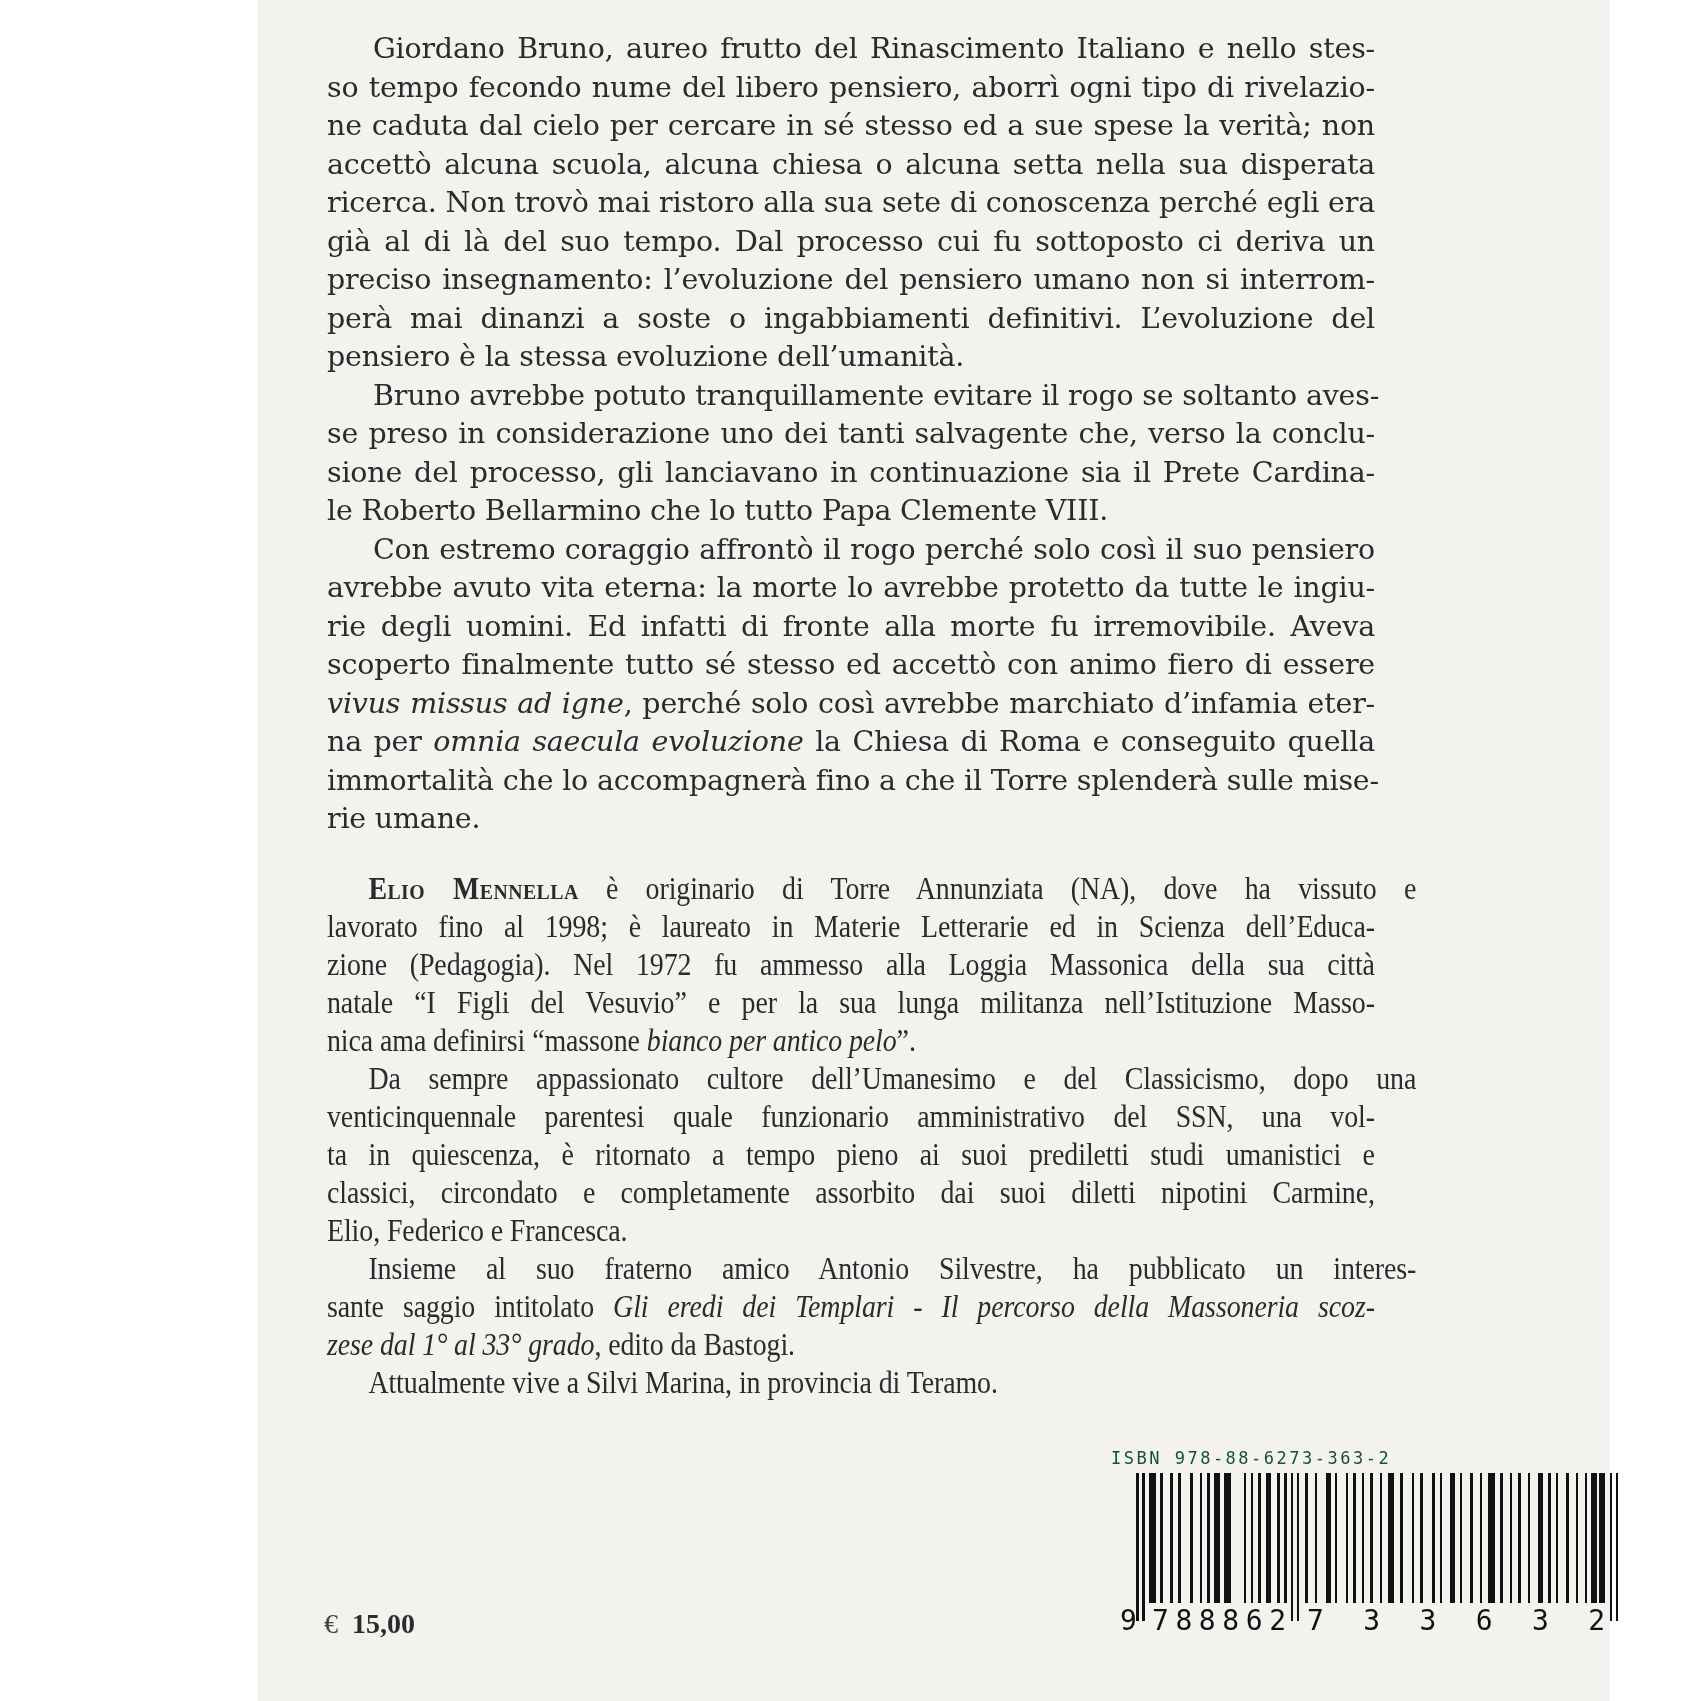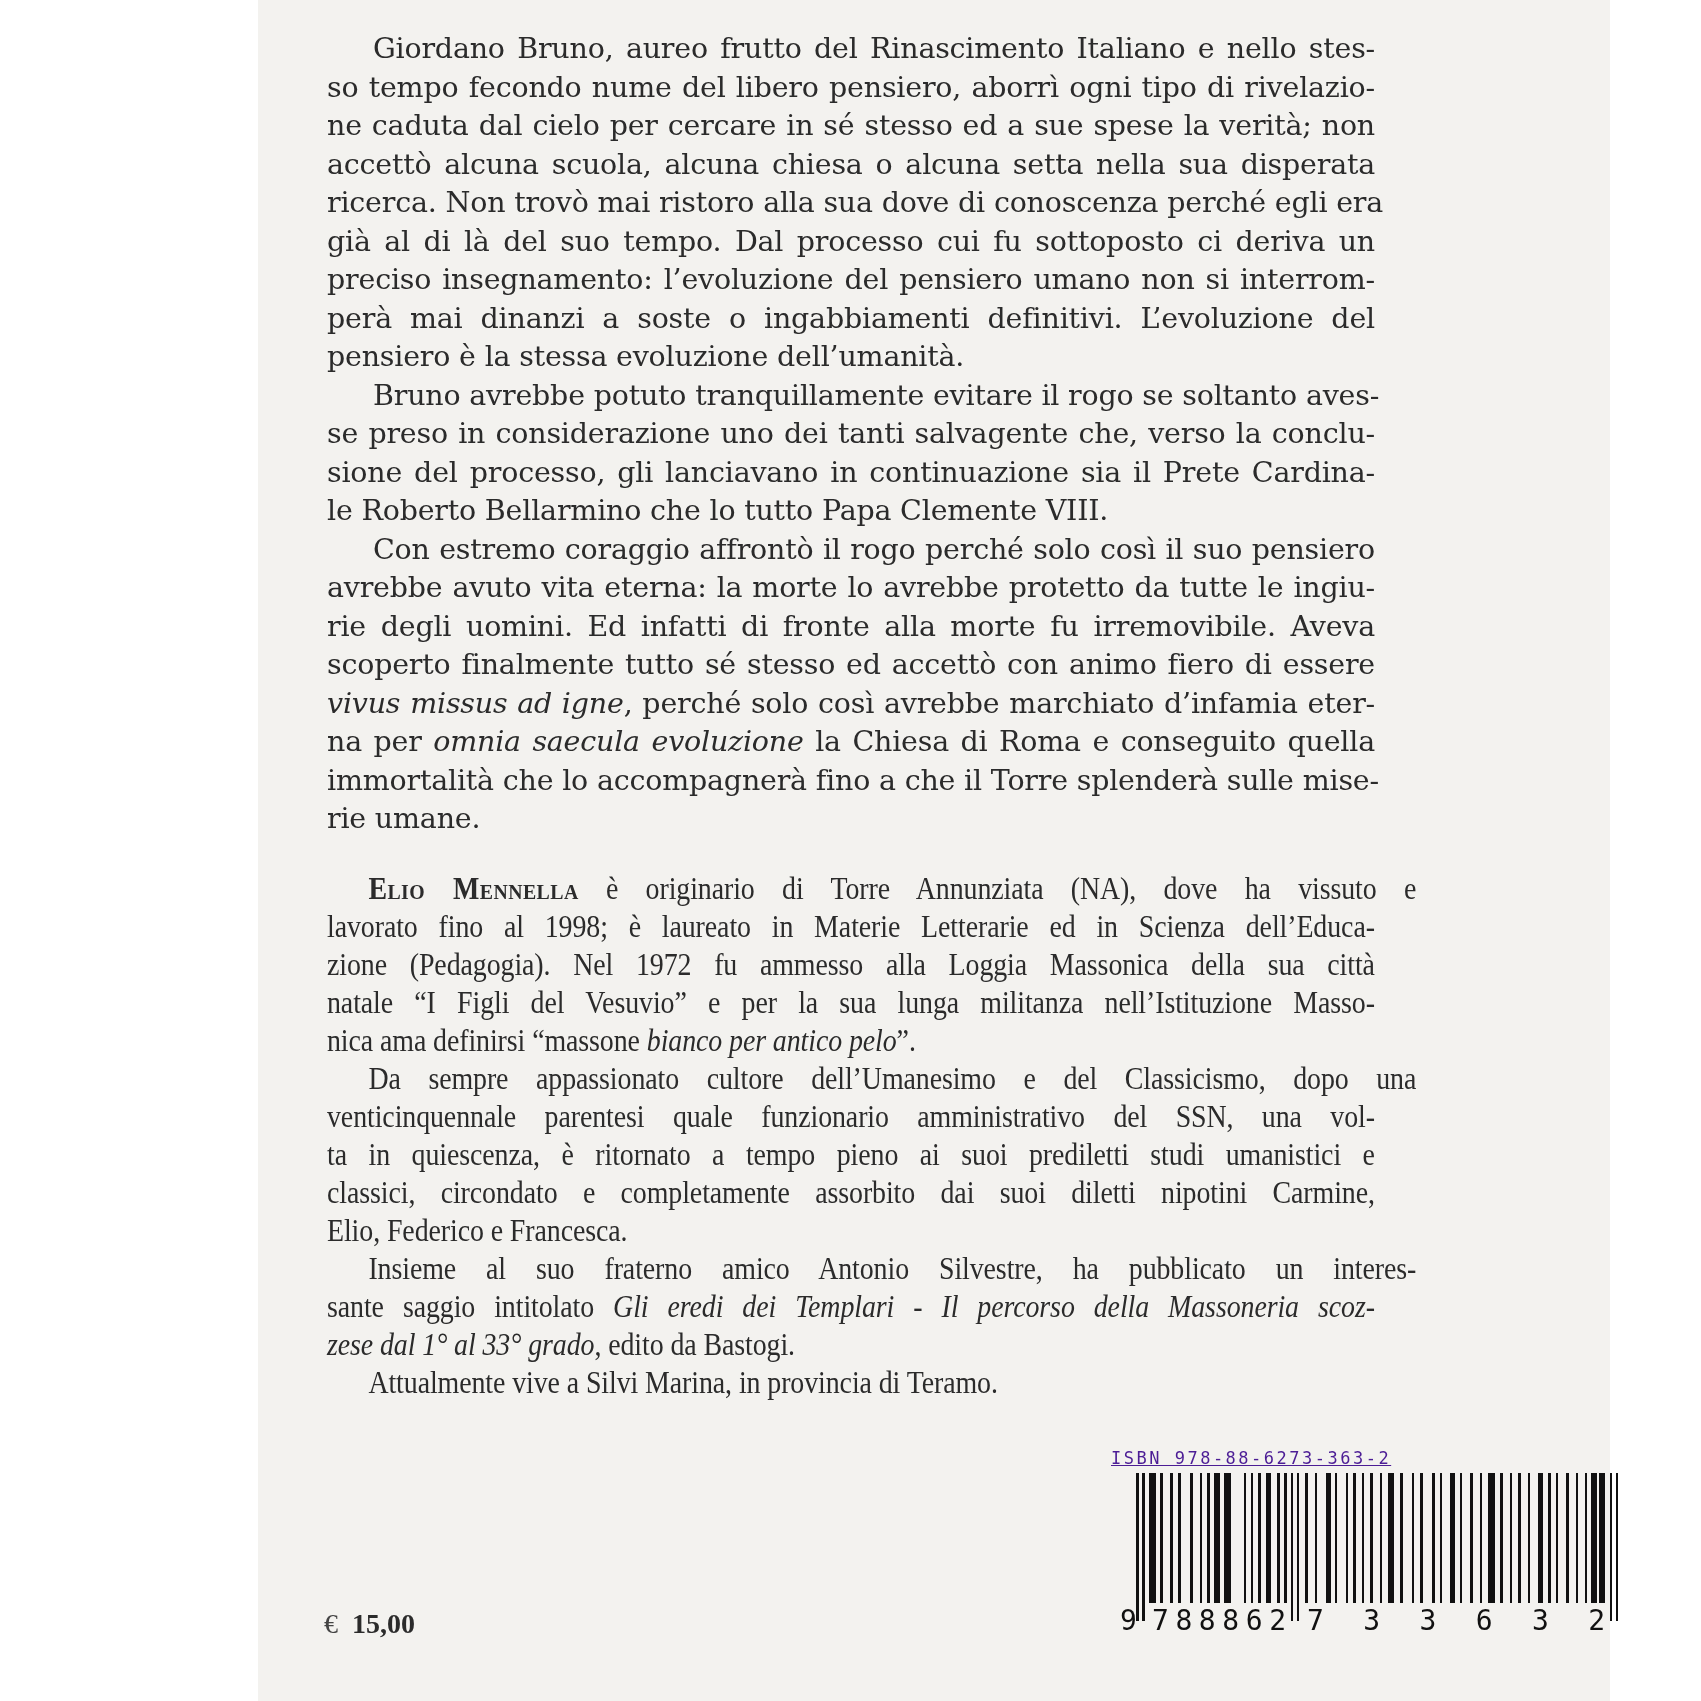--- a/index.html
+++ b/index.html
@@ -21,42 +21,42 @@
   .line.last { text-align-last:left; }
   .line.indent { padding-left:46px; }
   .t1 { top:30px; }
   .t2 { top:870px; }
   .t2 .line { font-family:"Liberation Serif", serif; font-size:31px; height:38px; line-height:38px; letter-spacing:-0.1px; }
   .t2 .line.cond { transform:scaleX(0.9); transform-origin:left; width:111.1%; }
   i { font-style:italic; }
   .sc { font-weight:bold; font-variant:small-caps; letter-spacing:0.5px; }
   .isbn-label {
     position:absolute; left:853px; top:1448px; width:525px;
-    font-family:"DejaVu Sans Mono", monospace; font-size:17px; color:#4c1d95;
-    letter-spacing:2.5px; white-space:nowrap;text-decoration:underline;
+    font-family:"DejaVu Sans Mono", monospace; font-size:17px; color:#14532d;
+    letter-spacing:2.5px; white-space:nowrap;
   }
   .barcode { position:absolute; left:862px; top:1473px; width:520px; height:160px; }
   .price {
     position:absolute; left:66px; top:1600px;
     font-family:"Liberation Serif", serif; font-size:28px; color:#2b2b2b; white-space:nowrap;margin-top:8px;
   }
   .price .euro { font-weight:normal; color:#444; margin-right:14px; }
   .price .amt { font-weight:bold; }
 </style>
 </head>
 <body>
 
 <div class="page">
 
   <div class="text t1">
     <span class="line indent">Giordano Bruno, aureo frutto del Rinascimento Italiano e nello stes-</span>
     <span class="line">so tempo fecondo nume del libero pensiero, aborrì ogni tipo di rivelazio-</span>
     <span class="line">ne caduta dal cielo per cercare in sé stesso ed a sue spese la verità; non</span>
     <span class="line">accettò alcuna scuola, alcuna chiesa o alcuna setta nella sua disperata</span>
-    <span class="line">ricerca. Non trovò mai ristoro alla sua dove di conoscenza perché egli era</span>
+    <span class="line">ricerca. Non trovò mai ristoro alla sua sete di conoscenza perché egli era</span>
     <span class="line">già al di là del suo tempo. Dal processo cui fu sottoposto ci deriva un</span>
     <span class="line">preciso insegnamento: l’evoluzione del pensiero umano non si interrom-</span>
     <span class="line">perà mai dinanzi a soste o ingabbiamenti definitivi. L’evoluzione del</span>
     <span class="line last">pensiero è la stessa evoluzione dell’umanità.</span>
     <span class="line indent">Bruno avrebbe potuto tranquillamente evitare il rogo se soltanto aves-</span>
     <span class="line">se preso in considerazione uno dei tanti salvagente che, verso la conclu-</span>
     <span class="line">sione del processo, gli lanciavano in continuazione sia il Prete Cardina-</span>
     <span class="line last">le Roberto Bellarmino che lo tutto Papa Clemente VIII.</span>
     <span class="line indent">Con estremo coraggio affrontò il rogo perché solo così il suo pensiero</span>
     <span class="line">avrebbe avuto vita eterna: la morte lo avrebbe protetto da tutte le ingiu-</span>

